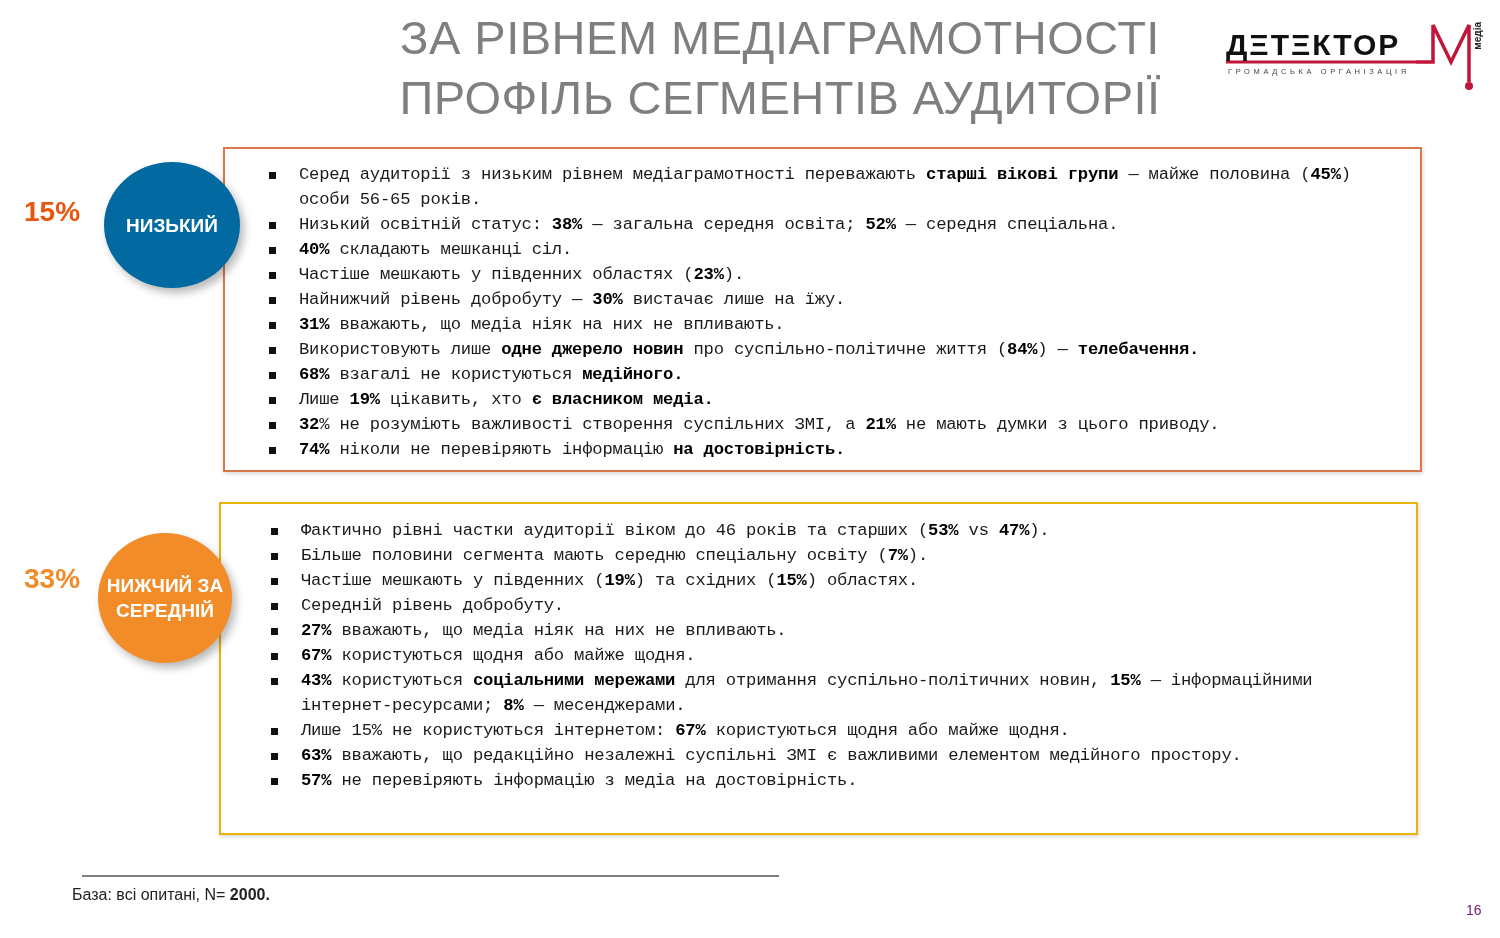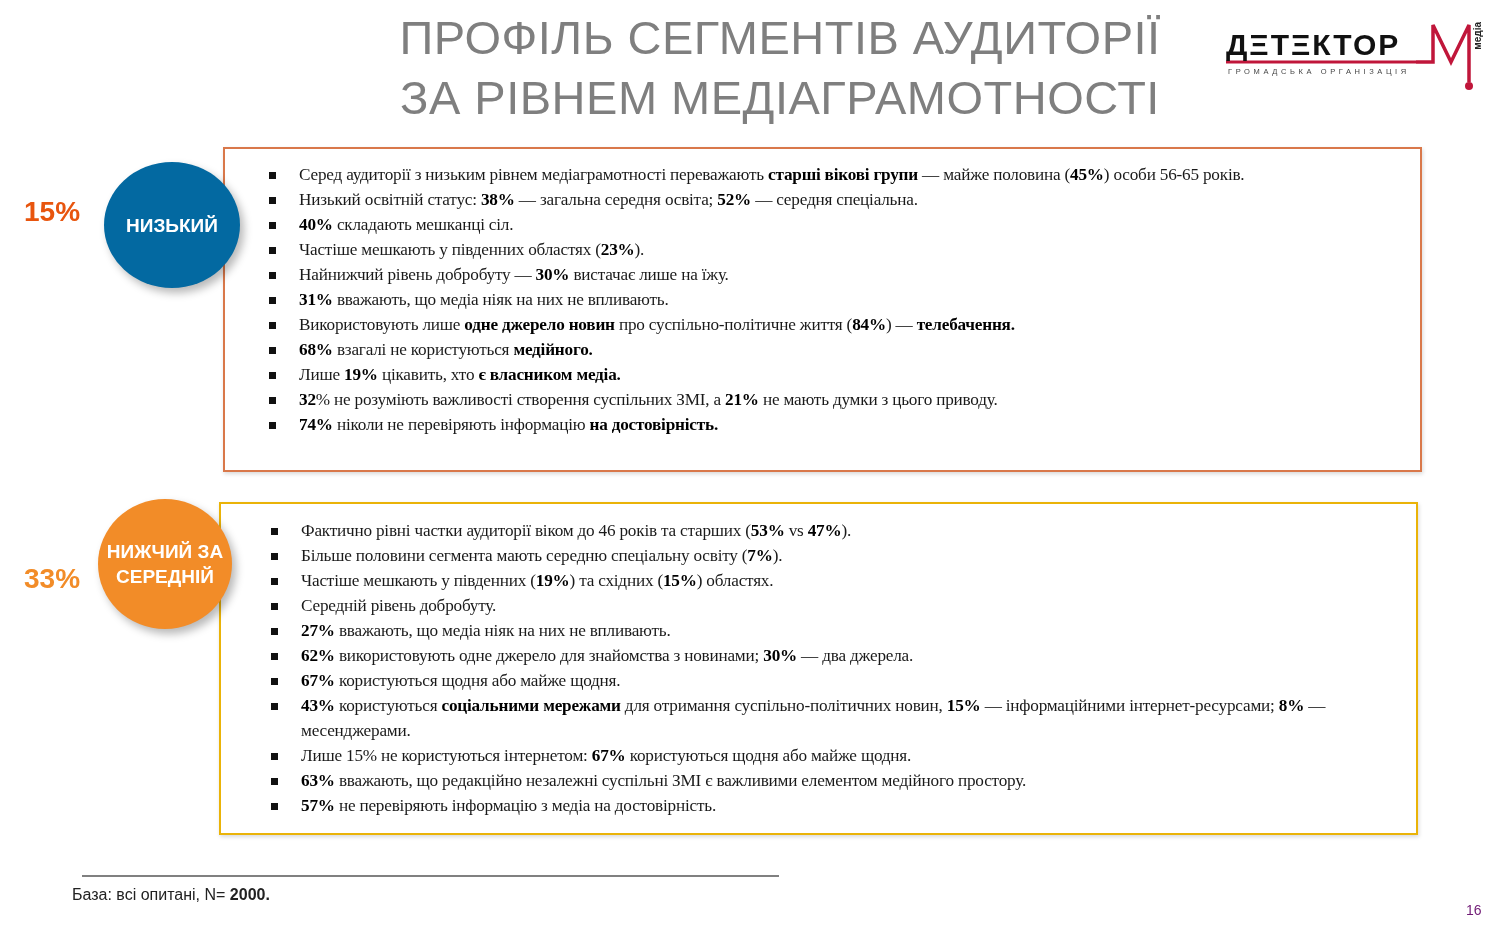--- a/index.html
+++ b/index.html
@@ -48,21 +48,21 @@
       z-index: 2;
     }
     .box {
       position: absolute; background: #fff; box-sizing: border-box;
       box-shadow: 1px 2px 4px rgba(0,0,0,0.15);
     }
     .box ul { list-style: none; margin: 0; padding: 0; }
     .box li {
       position: relative; padding-left: 30px;
       font-size: 17.2px; line-height: 25px; color: #1a1a1a;
-      font-family: Liberation Serif, serif;
+      font-family: Liberation Mono, monospace;
       letter-spacing: -0.2px;
     }
     .box li::before {
       content: ""; position: absolute; left: 0; top: 10px;
       width: 7px; height: 7px; background: #111;
     }
     .box li b { font-weight: bold; color: #000; }
 
     .rule {
       position: absolute; left: 82px; top: 875px; width: 697px; height: 2px; background: #808080;
@@ -73,22 +73,22 @@
     }
     .page-num {
       position: absolute; left: 1466px; top: 902px;
       font-family: "Liberation Sans", sans-serif; font-size: 14px; color: #701a75;
     }
   </style>
 </head>
 <body>
 
 <div class="title">
+  <div>ЗА РІВНЕМ МЕДІАГРАМОТНОСТІ</div>
   <div>ПРОФІЛЬ СЕГМЕНТІВ АУДИТОРІЇ</div>
-  <div>ЗА РІВНЕМ МЕДІАГРАМОТНОСТІ</div>
 </div>
 
 <div class="logo">
   <svg width="270" height="80">
     <line x1="0" y1="40" x2="190" y2="40" stroke="#c0163a" stroke-width="3"></line>
     <polyline points="190,40 207,40 207,3 225,40 243,3 243,60" fill="none" stroke="#c0163a" stroke-width="3.5" stroke-linejoin="miter"></polyline>
     <circle cx="243" cy="64" r="4" fill="#c0163a"></circle>
   </svg>
   <div class="logo-word">ДΞТΞКТОР</div>
   <div class="logo-sub">ГРОМАДСЬКА  ОРГАНІЗАЦІЯ</div>
@@ -111,34 +111,33 @@
       <li><b>31%</b><span> вважають, що медіа ніяк на них не впливають.</span></li>
       <li><span>Використовують лише </span><b>одне джерело новин</b><span> про суспільно-політичне життя (</span><b>84%</b><span>) — </span><b>телебачення.</b></li>
       <li><b>68%</b><span> взагалі не користуються </span><b>медійного.</b></li>
       <li><span>Лише </span><b>19%</b><span> цікавить, хто </span><b>є власником медіа.</b></li>
       <li><b>32</b><span>% не розуміють важливості створення суспільних ЗМІ, а </span><b>21%</b><span> не мають думки з цього приводу.</span></li>
       <li><b>74%</b><span> ніколи не перевіряють інформацію </span><b>на достовірність.</b></li>
     </ul>
 </div>
 
 <div class="pct" style="left:24px; top:563px; color:#f28c28;">33%</div>
-<div class="circle" style="left:98px; top:499px; width:134px; height:130px; background:#f28c28;">
+<div class="circle" style="left:98px; top:533px; width:134px; height:130px; background:#f28c28;">
   <div>
     <div>НИЖЧИЙ ЗА</div>
     <div>СЕРЕДНІЙ</div>
   </div>
 </div>
 <div class="box" style="left:219px; top:502px; width:1199px; height:333px; border:2px solid #eab308; padding:14px 20px 0 50px;">
   <ul>
       <li><span>Фактично рівні частки аудиторії віком до 46 років та старших (</span><b>53%</b><span> vs </span><b>47%</b><span>).</span></li>
       <li><span>Більше половини сегмента мають середню спеціальну освіту (</span><b>7%</b><span>).</span></li>
       <li><span>Частіше мешкають у південних (</span><b>19%</b><span>) та східних (</span><b>15%</b><span>) областях.</span></li>
       <li><span>Середній рівень добробуту.</span></li>
       <li><b>27%</b><span> вважають, що медіа ніяк на них не впливають.</span></li>
-      <li><b>62%</b><span> використовують одне джерело для знайомства з новинами; </span><b>30%</b><span> — два джерела.</span></li>
       <li><b>67%</b><span> користуються щодня або майже щодня.</span></li>
       <li><b>43%</b><span> користуються </span><b>соціальними мережами</b><span> для отримання суспільно-політичних новин, </span><b>15%</b><span> — інформаційними інтернет-ресурсами;  </span><b>8%</b><span> — месенджерами.</span></li>
       <li><span>Лише 15% не користуються інтернетом:  </span><b>67%</b><span> користуються щодня або майже щодня.</span></li>
       <li><b>63%</b><span> вважають, що редакційно незалежні суспільні ЗМІ є важливими елементом медійного простору.</span></li>
       <li><b>57%</b><span> не перевіряють інформацію з медіа на достовірність.</span></li>
     </ul>
 </div>
 
 <div class="rule"></div>
 <div class="base-note">

